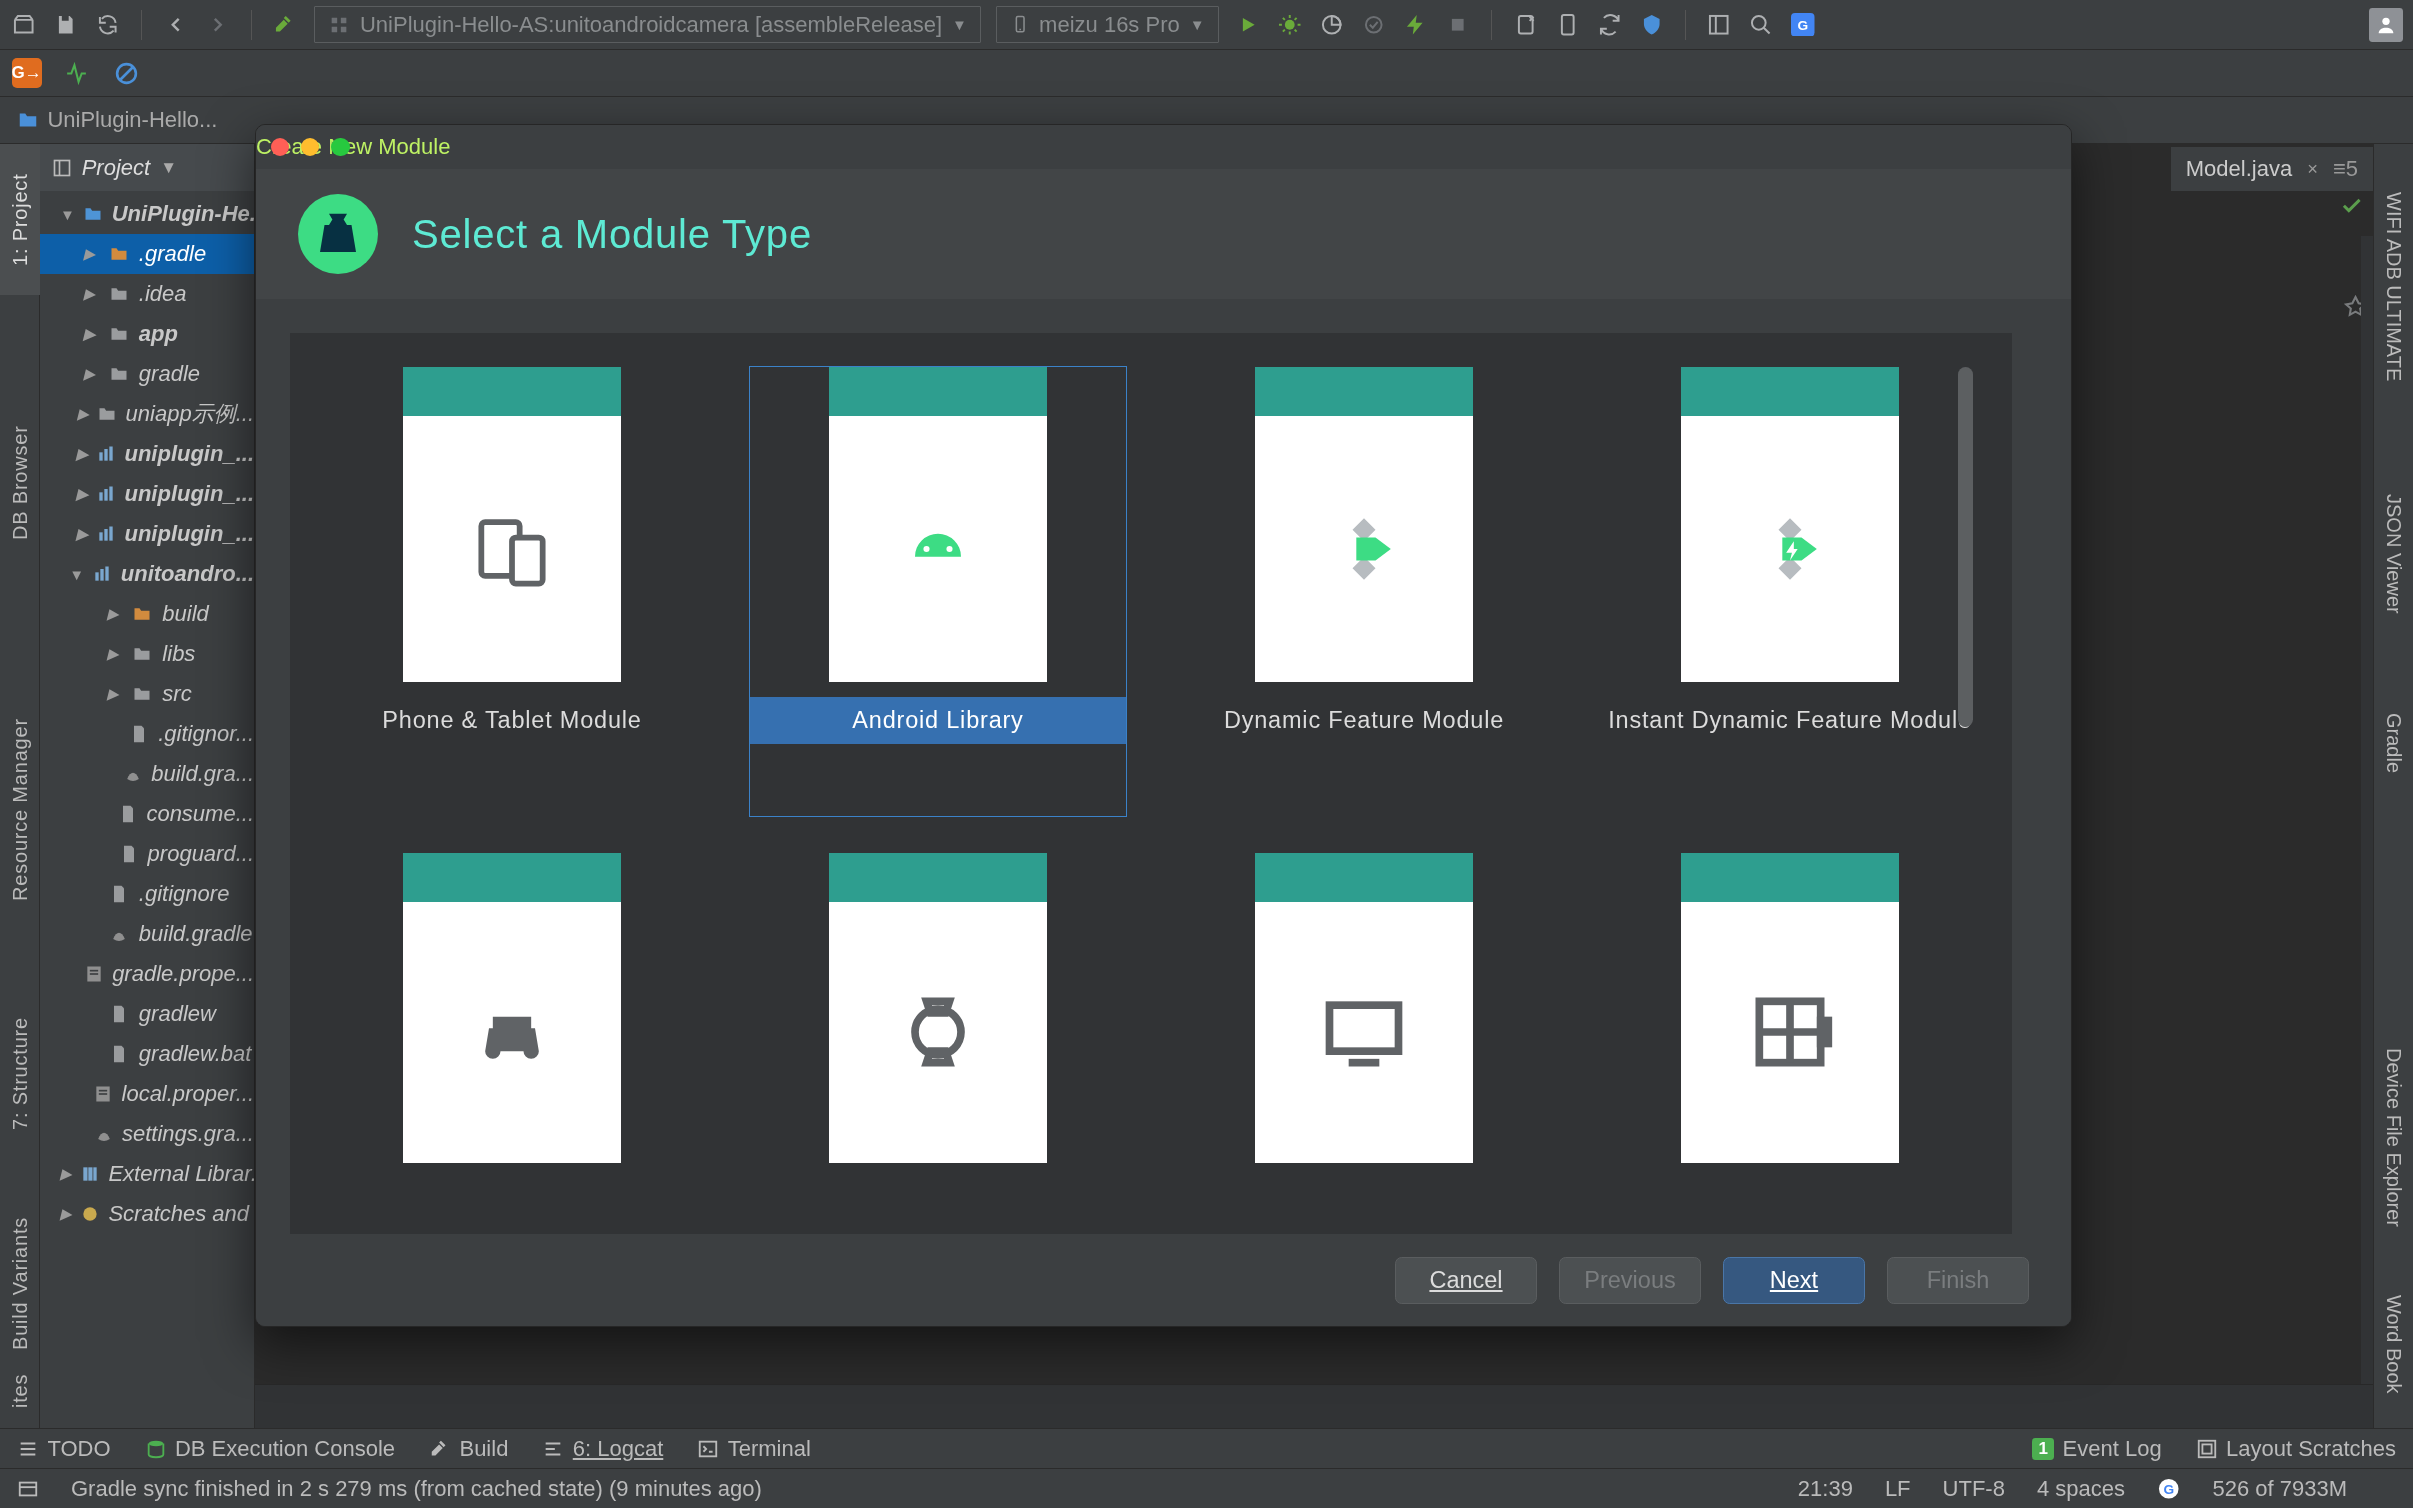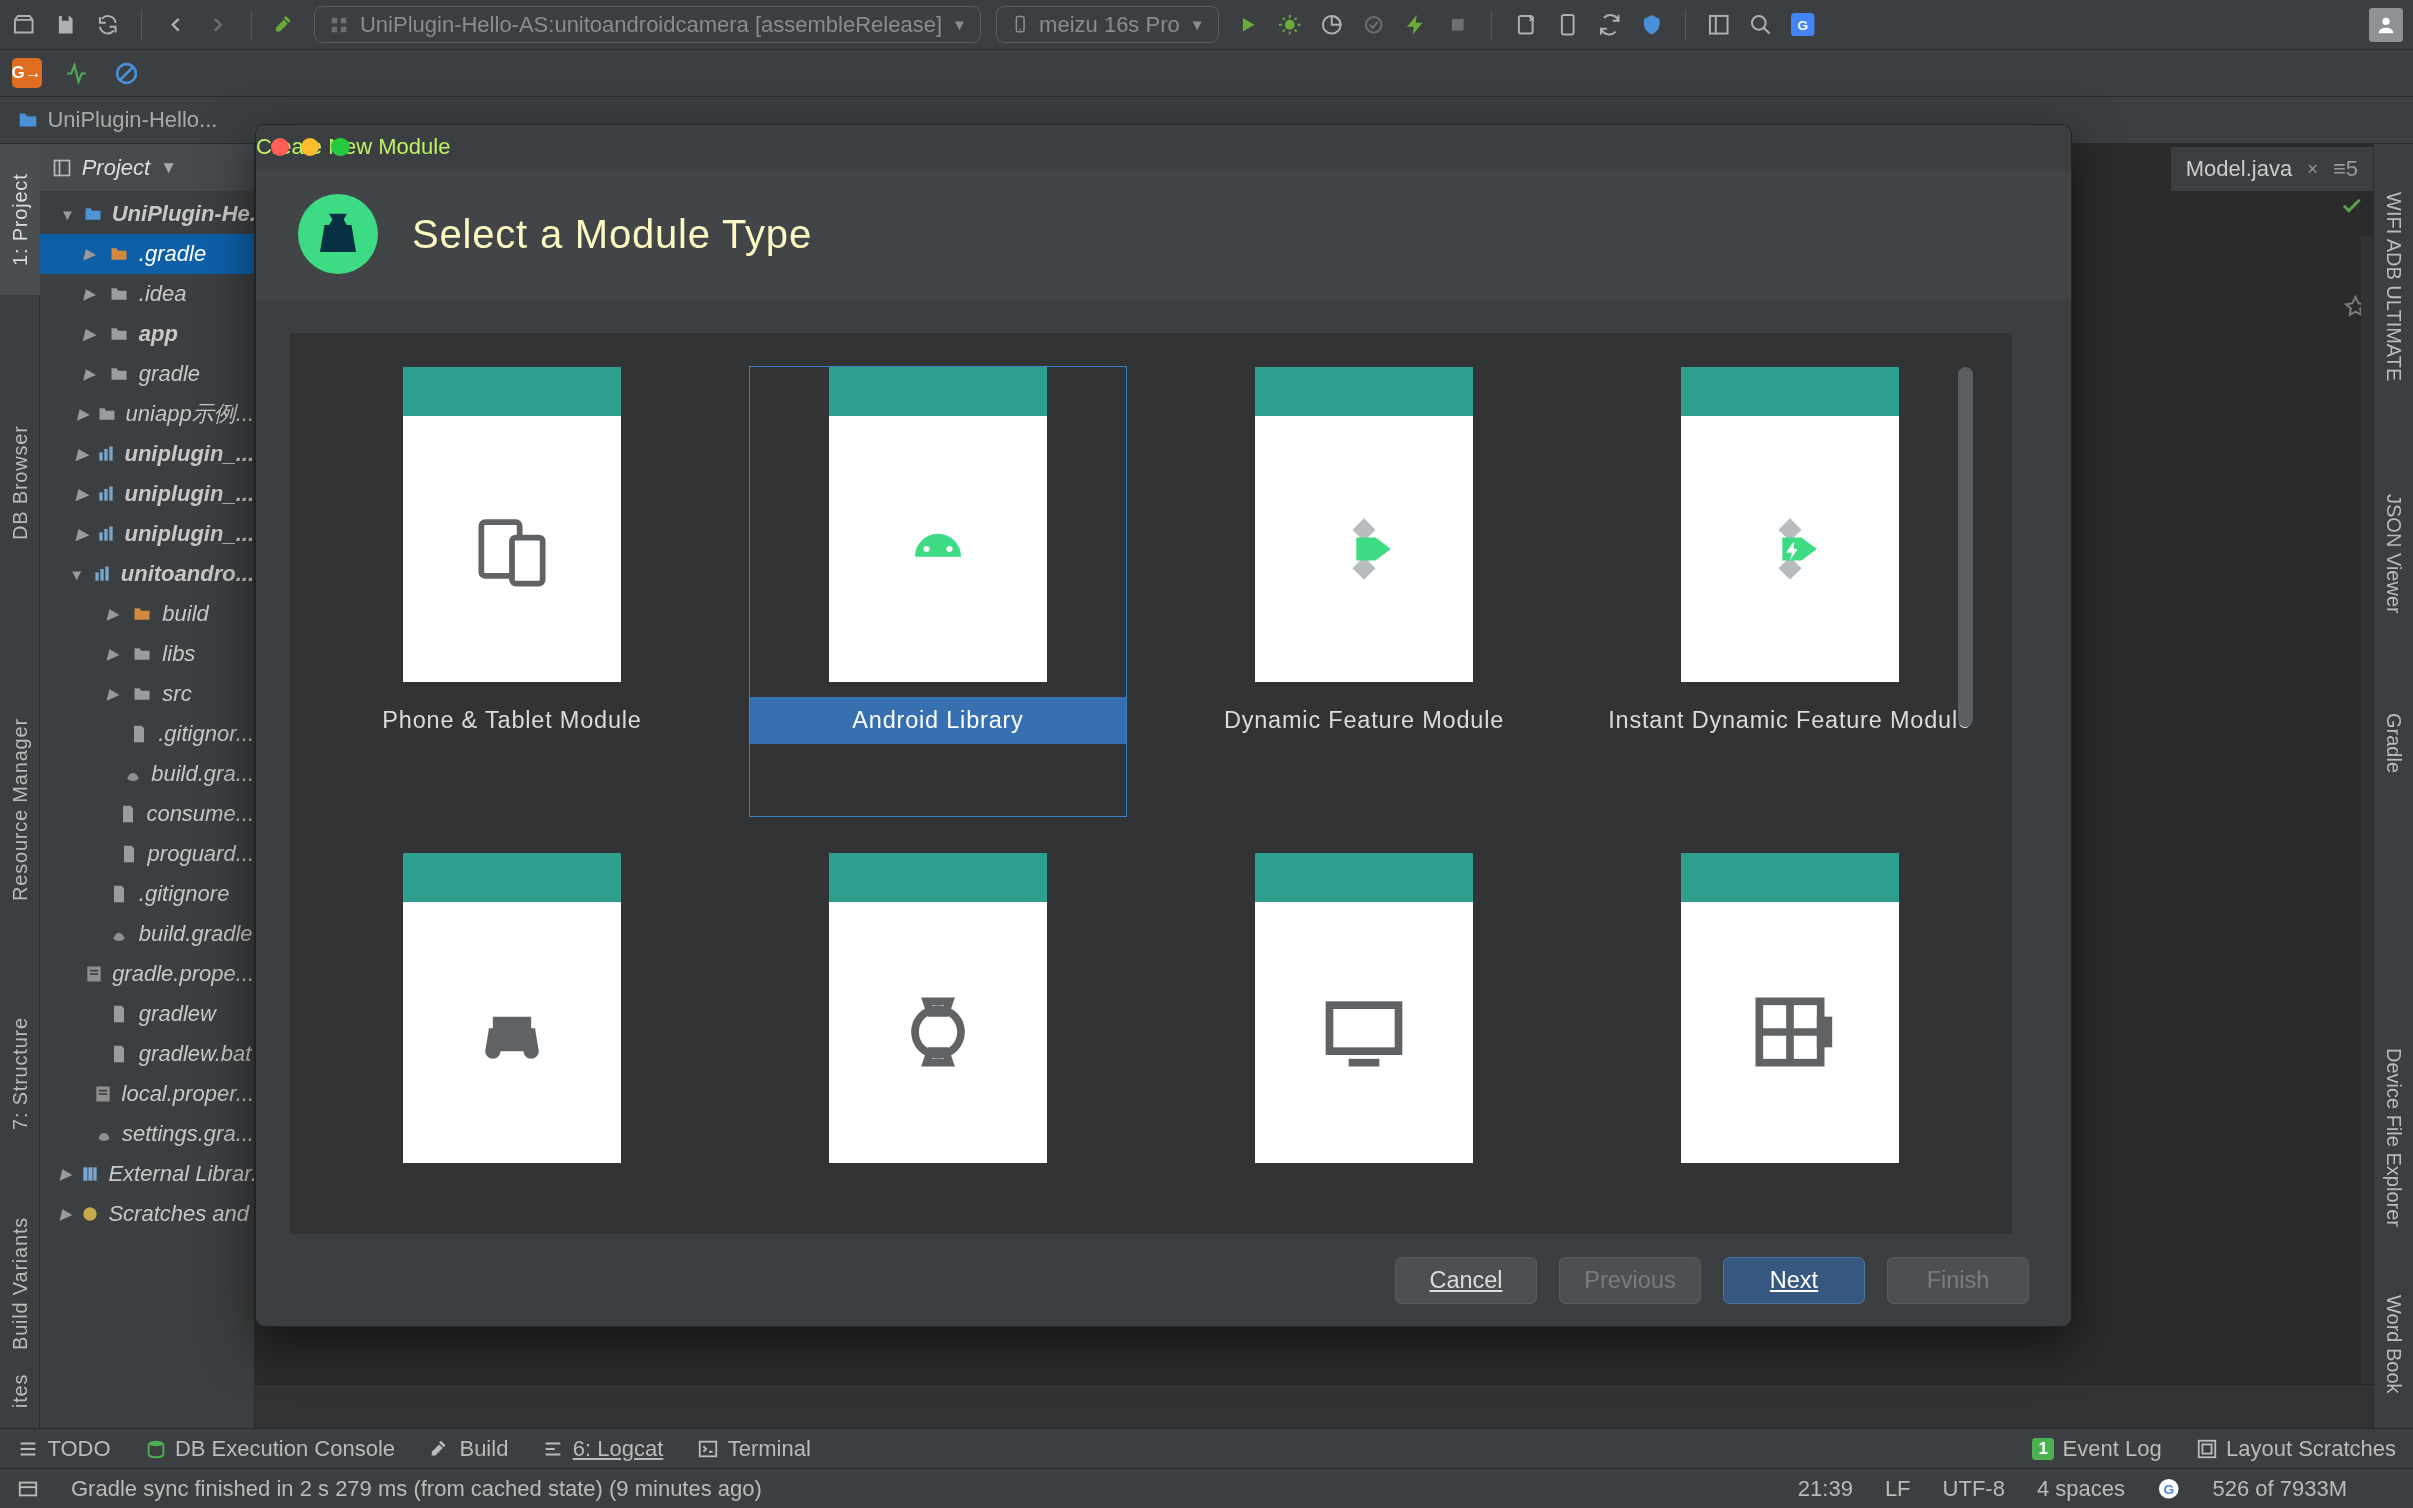--- a/index.html
+++ b/index.html
@@ -28,21 +28,21 @@
     display: flex; align-items: center; justify-content: center;
     color: #aeb0b2;
   }
   .tb-icon svg { width: 23.5px; height: 23.5px; }
   .tb-icon.green svg { color: #6aab3a; }
   .tb-icon.blue svg { color: #4a90d9; }
   .tb-icon.dim svg { color: #6c6f73; }
 
   .combo {
     display: flex; align-items: center; gap: 10px;
-    border: 0.8px solid #5a5d5f; border-radius: 8px;
+    border: 0.8px solid #5a5d5f; border-radius: 1px;
     padding: 3.4px 13.4px; height: 37px;
     color: #8a8d8f;
   }
   .combo .arrow { font-size: 15px; color: #8a8d8f; }
 
   .toolbar .spacer { flex: 1; }
   .avatar-box {
     width: 34px; height: 34px; background: #8e9196; border-radius: 3.4px;
     margin-left: auto;
     display:flex;align-items:center;justify-content:center;
@@ -213,21 +213,21 @@
     background:#424547;
   }
   .as-logo{
     width:80px;height:80px;border-radius:50%;
     background:#3ddc84;
     display:flex;align-items:center;justify-content:center;
     position:relative;
   }
   .as-logo svg{width:54px;height:54px;color:#073042;}
   .modal-header h1{
-    color:#fef9c3; font-weight:400; font-size:40px; letter-spacing:0.8px;
+    color:#5eead4; font-weight:400; font-size:40px; letter-spacing:0.8px;
   }
 
   .modal-body{
     flex:1; background:#3c3f41; position:relative;
     padding:34px 34px 0 34px;
   }
   .module-grid{
     position:absolute; left:34px; right:59px; top:34px; bottom:0;
     background:#313335;
     overflow:hidden;

